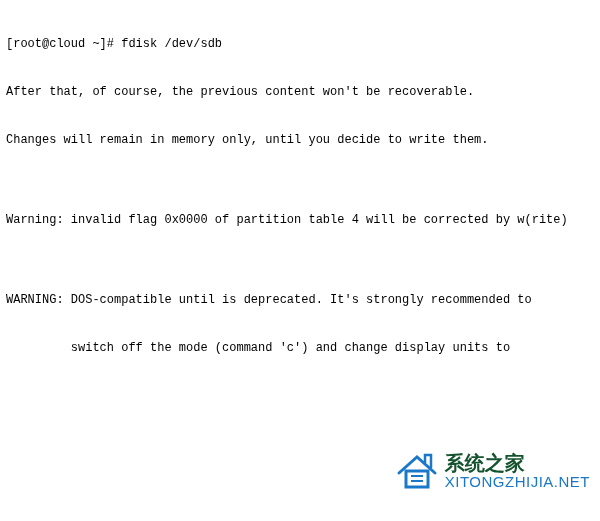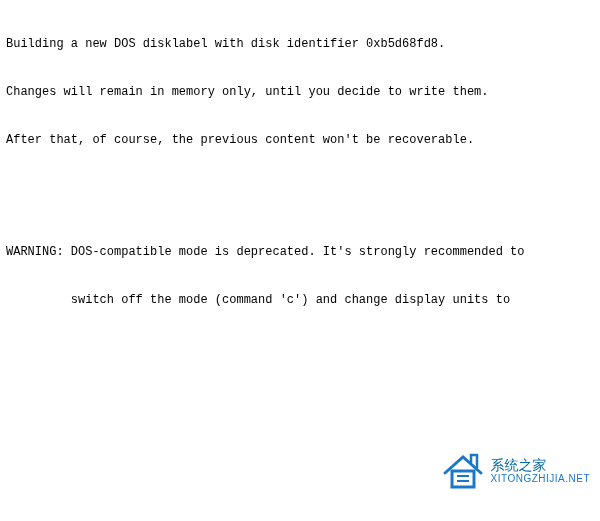--- a/index.html
+++ b/index.html
@@ -38,41 +38,42 @@
       width: 44px;
       height: 40px;
     }
     .wm-text {
       display: flex;
       flex-direction: column;
       line-height: 1.1;
     }
     .wm-title {
       font-family: "Microsoft YaHei", Arial, sans-serif;
-      font-size: 14px;
-      font-weight: normal;
-      color: #0369a1;
+      font-size: 20px;
+      font-weight: bold;
+      color: #14532d;
     }
     .wm-url {
       font-family: Arial, sans-serif;
-      font-size: 10px;
+      font-size: 15px;
       color: #1b78c8;
       letter-spacing: 0.5px;
     }
   </style>
 </head>
 <body>
 
 <div class="terminal">
-  <span class="line">Building a new DOS disklabel with disk identifier 0xb5d68fd8.</span>
+  <span class="line"><span>[root@cloud ~]# </span><span>fdisk /dev/sdb</span></span>
+  <span class="line">After that, of course, the previous content won't be recoverable.</span>
   <span class="line">Changes will remain in memory only, until you decide to write them.</span>
-  <span class="line">After that, of course, the previous content won't be recoverable.</span>
   <span class="line"></span>
+  <span class="line">Warning: invalid flag 0x0000 of partition table 4 will be corrected by w(rite)</span>
   <span class="line"></span>
-  <span class="line">WARNING: DOS-compatible mode is deprecated. It's strongly recommended to</span>
+  <span class="line">WARNING: DOS-compatible until is deprecated. It's strongly recommended to</span>
   <span class="line">         switch off the mode (command 'c') and change display units to</span>
   <span class="line"></span>
   
   
   
   
   
   
   
   

